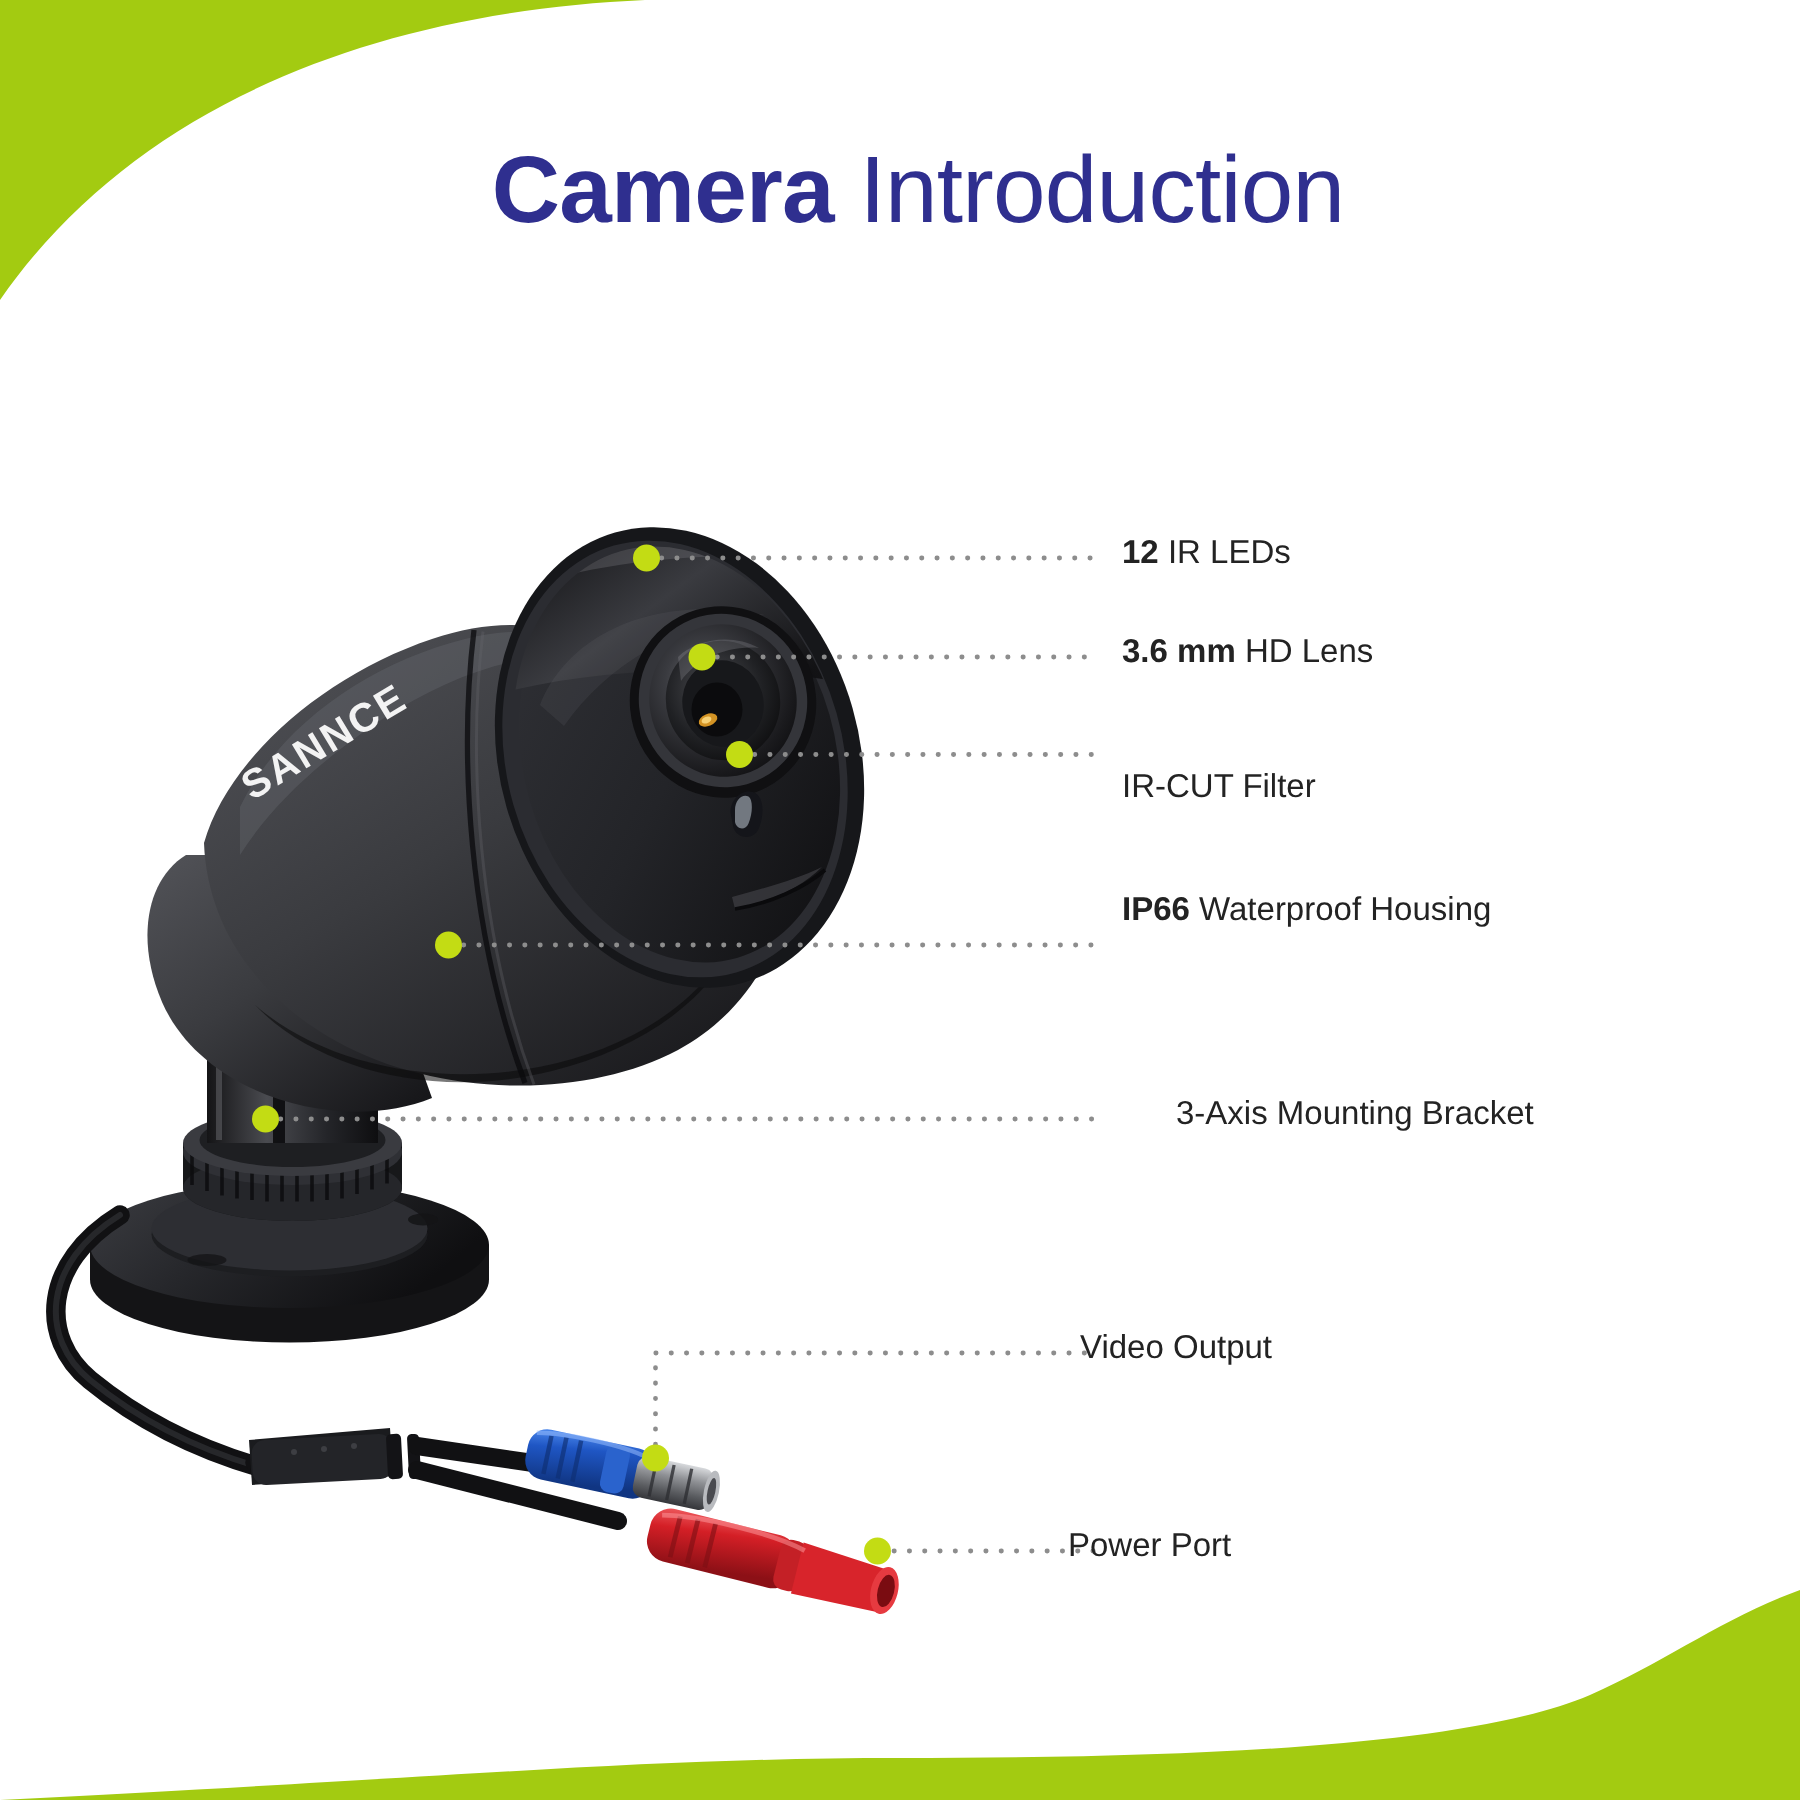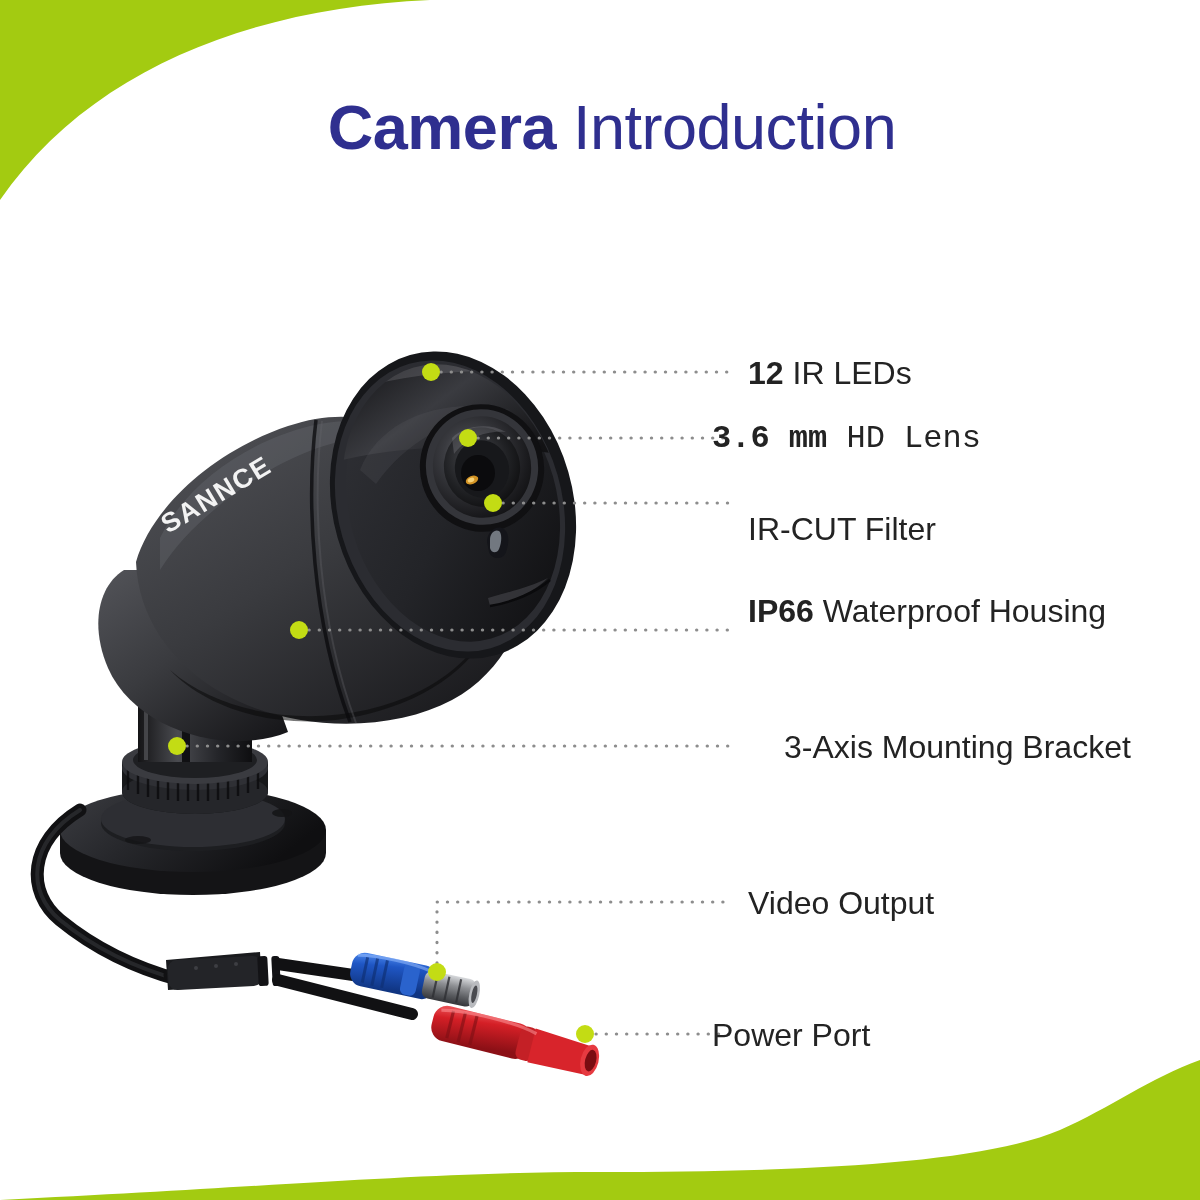--- a/index.html
+++ b/index.html
@@ -25,21 +25,21 @@
   #title-wrap span { font-size:63px; line-height:1; letter-spacing:-0.5px; }
   .t-bold  { font-weight:700; }
   .t-light { font-weight:300; }
 
   
   #product { position:absolute; left:20px; top:270px; width:700px; height:830px; }
 
   
   .callout-label {
     position:absolute;
-    font-size:32px;
+    font-size:22px;
     color:#232323;
     white-space:nowrap;
     line-height:1;
   }
   .callout-label b { font-weight:700; }
   .callout-label .reg { font-weight:400; }
 
   
   #leaders { position:absolute; inset:0; width:1200px; height:1200px; pointer-events:none; }
   .leader { stroke:#8d8d8d; stroke-width:3.2; stroke-linecap:round;
@@ -314,39 +314,39 @@
 
     <line class="leader" x1="596" y1="1034" x2="731" y2="1034"></line>
     <circle class="dot" cx="585" cy="1034" r="9"></circle>
   </svg>
 
   <div class="callout-label" style="left:748px; top:357px;">
     <b>12</b>
     <span class="reg">IR LEDs</span>
   </div>
 
-  <div class="callout-label" style="left:712px; top:423px;font-family:Liberation Mono, monospace;">
+  <div class="callout-label" style="left:748px; top:423px;">
     <b>3.6 mm</b>
     <span class="reg">HD Lens</span>
   </div>
 
   <div class="callout-label" style="left:748px; top:513px;">
     <span class="reg">IR-CUT Filter</span>
   </div>
 
   <div class="callout-label" style="left:748px; top:595px;">
     <b>IP66</b>
     <span class="reg">Waterproof Housing</span>
   </div>
 
   <div class="callout-label" style="left:784px; top:731px;">
     <span class="reg">3-Axis Mounting Bracket</span>
   </div>
 
-  <div class="callout-label" style="left:748px; top:887px;">
+  <div class="callout-label" style="left:720px; top:887px;">
     <span class="reg">Video Output</span>
   </div>
 
   <div class="callout-label" style="left:712px; top:1019px;">
     <span class="reg">Power Port</span>
   </div>
 
 </div>
 
 </body></html>

